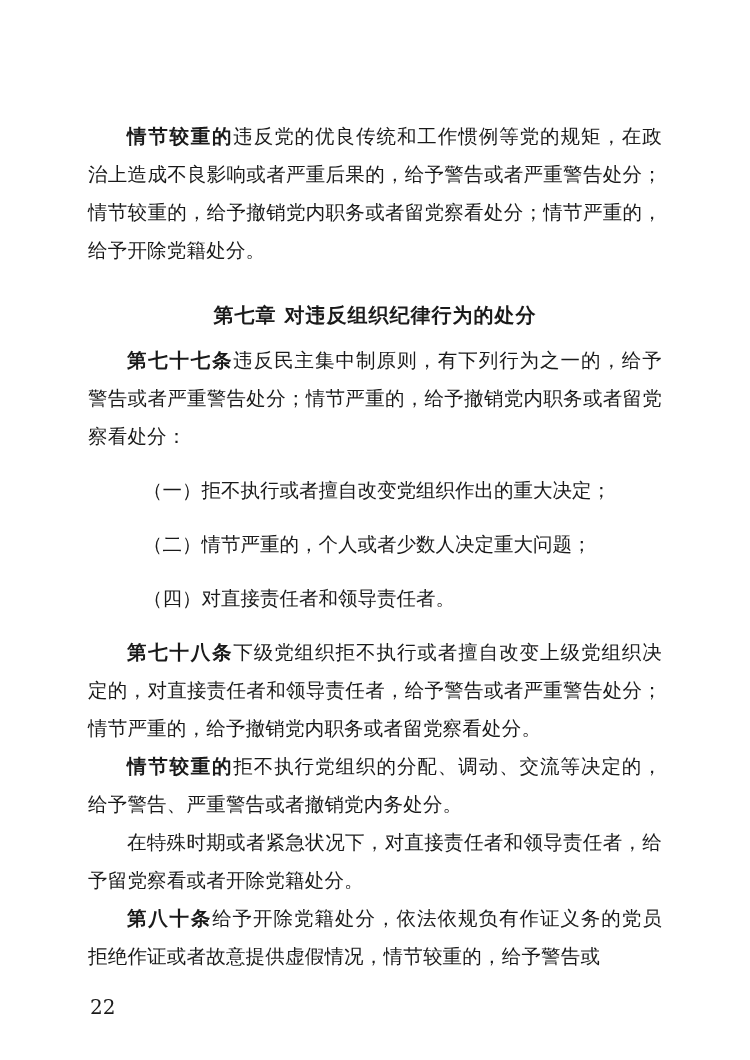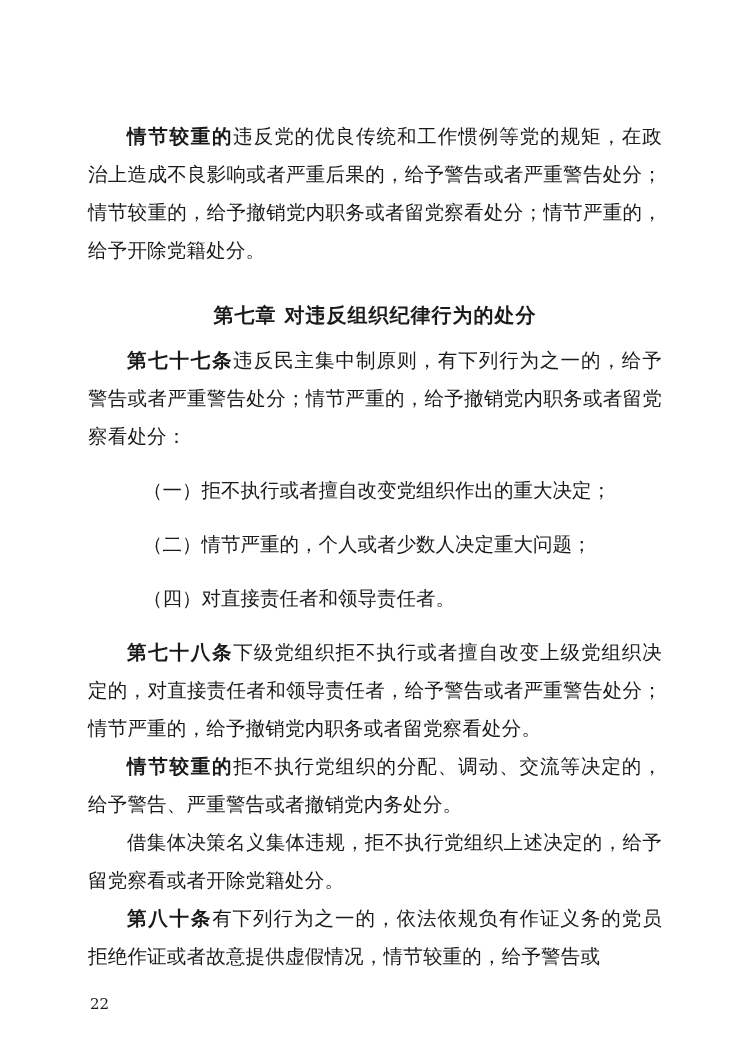--- a/index.html
+++ b/index.html
@@ -55,21 +55,21 @@
     line-height: 38px;
     text-align: justify;
     text-justify: inter-ideograph;
     text-indent: 2em;
     margin: 16px;
   }
   .page-number {
     position: absolute;
     left: 90px;
     top: 995px;
-    font-size: 15px;
+    font-size: 20px;
     font-family: "DejaVu Serif", "Liberation Serif", serif;
     color: #1a1a1a;
   }
 </style>
 </head>
 <body>
 
 <div class="page">
 
   <div class="content">
@@ -89,23 +89,23 @@
     <p class="item">（四）对直接责任者和领导责任者。</p>
 
     <p class="para indent2">
       <span class="art-label">第七十八条</span><span>下级党组织拒不执行或者擅自改变上级党组织决定的，对直接责任者和领导责任者，给予警告或者严重警告处分；情节严重的，给予撤销党内职务或者留党察看处分。</span>
     </p>
 
     <p class="para indent2">
       <span class="art-label">情节较重的</span><span>拒不执行党组织的分配、调动、交流等决定的，给予警告、严重警告或者撤销党内务处分。</span>
     </p>
 
-    <p class="para indent2">借集体决策名义集体违规，拒不执行党组织上述决定的，给予留党察看或者开除党籍处分。</p>
+    <p class="para indent2">在特殊时期或者紧急状况下，对直接责任者和领导责任者，给予留党察看或者开除党籍处分。</p>
 
     <p class="para indent2">
-      <span class="art-label">第八十条</span><span>有下列行为之一的，依法依规负有作证义务的党员拒绝作证或者故意提供虚假情况，情节较重的，给予警告或</span>
+      <span class="art-label">第八十条</span><span>给予开除党籍处分，依法依规负有作证义务的党员拒绝作证或者故意提供虚假情况，情节较重的，给予警告或</span>
     </p>
 
   </div>
 
   <div class="page-number">22</div>
 
 </div>
 
 </body></html>

